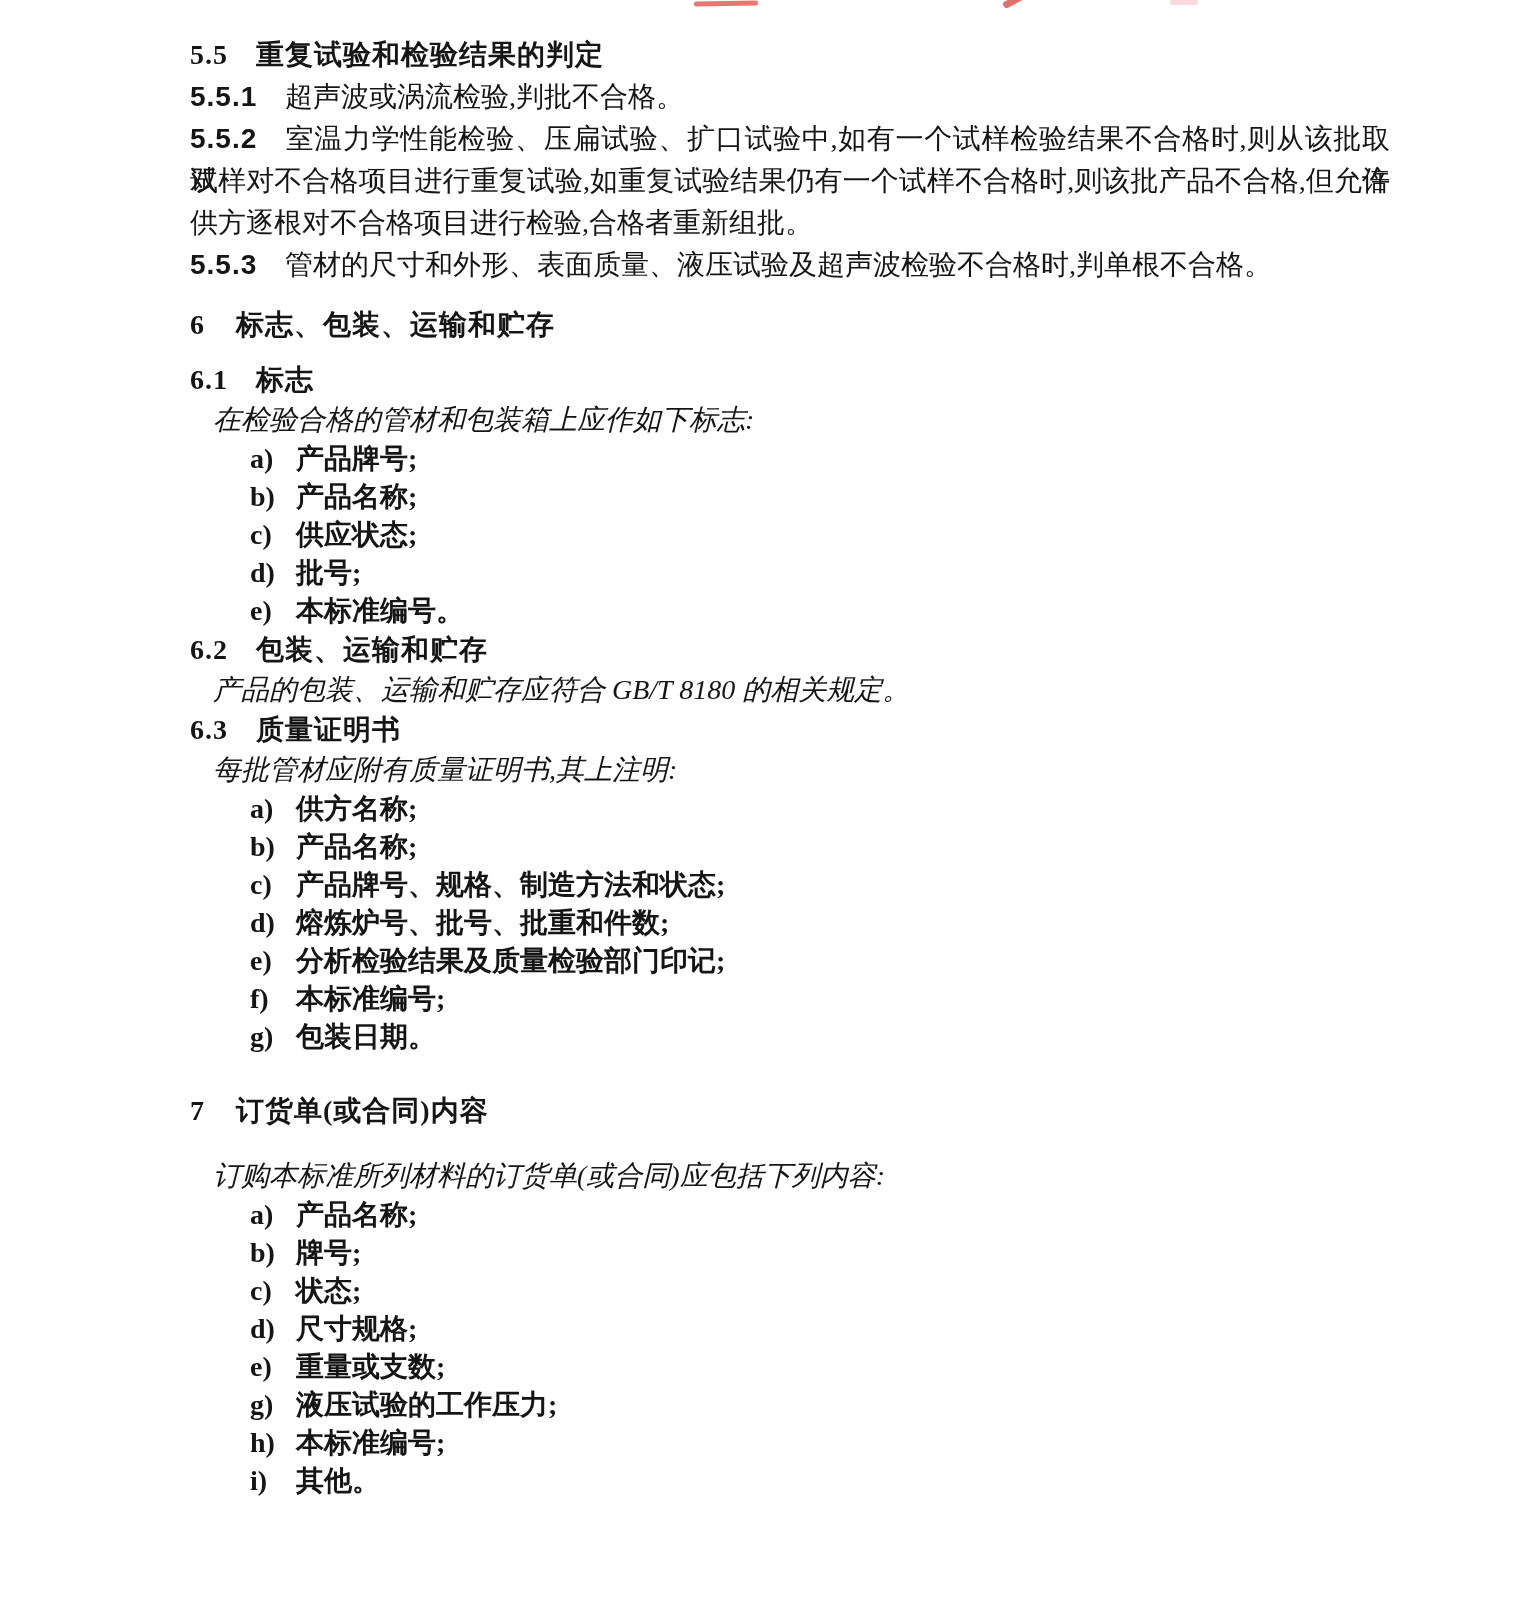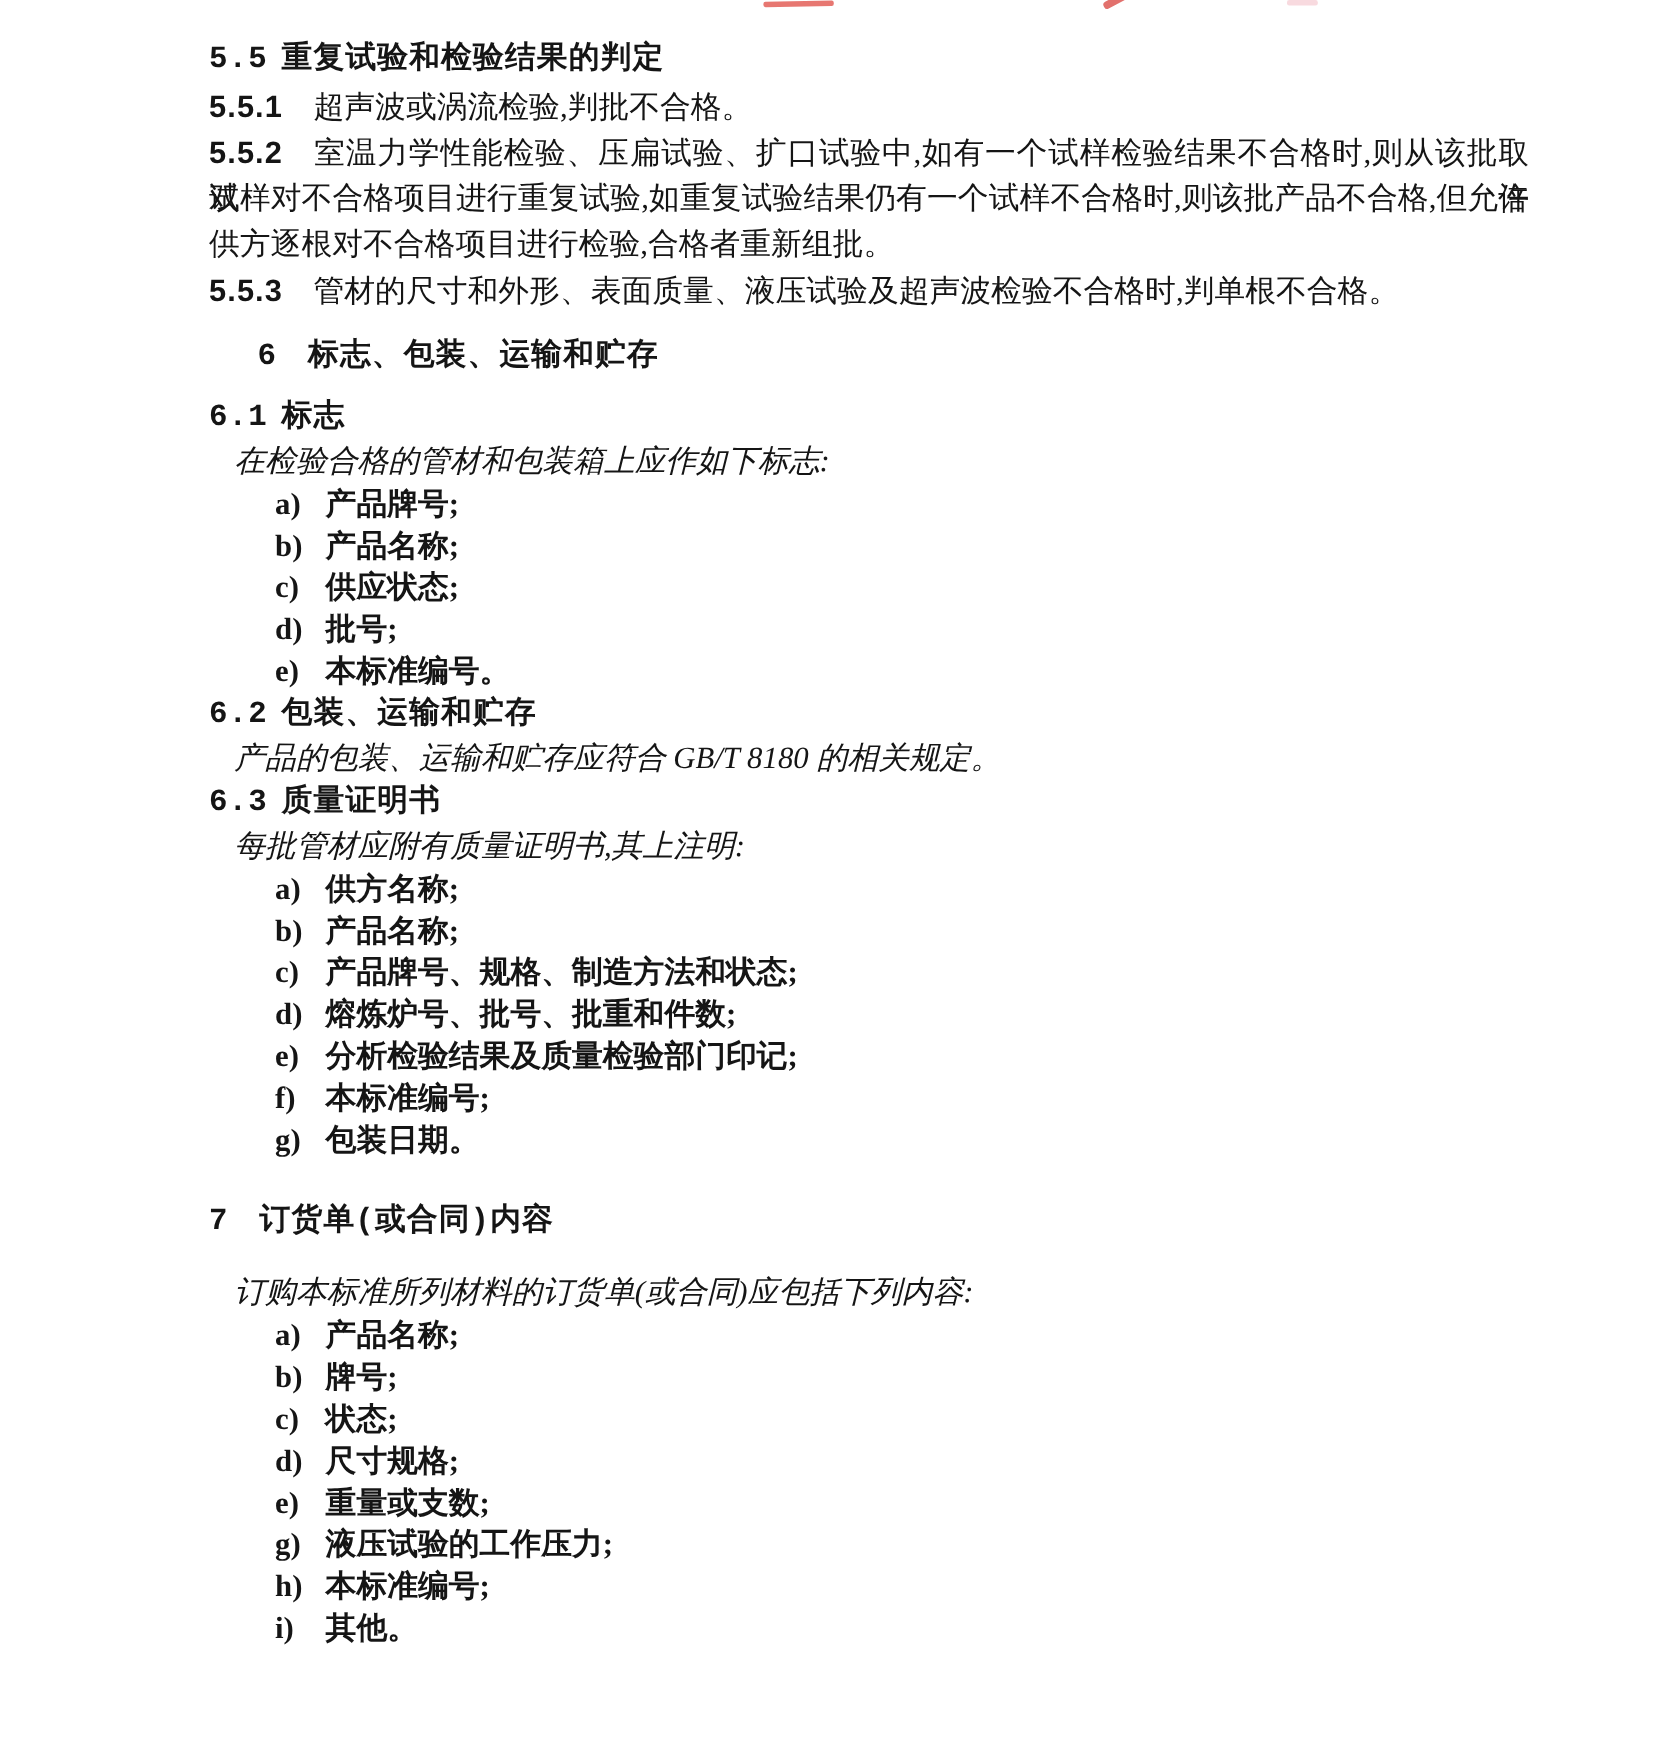--- a/index.html
+++ b/index.html
@@ -14,26 +14,26 @@
     font-size: 28px;
   }
   .content {
     padding: 34px 0 0 190px;
     width: 1240px;
   }
   .row { white-space: nowrap; }
   .h42 { height: 42px; line-height: 42px; }
   .h40 { height: 40px; line-height: 40px; }
   .h38 { height: 38px; line-height: 38px; }
-  .gap18 { margin-top: 18px; margin-left: 44px; }
+  .gap18 { margin-top: 18px; }
   .gap14 { margin-top: 14px; }
   .gap34 { margin-top: 34px; }
   .gap24 { margin-top: 24px; }
   .head {
-    font-family: Liberation Mono, monospace;
+    font-family: Liberation Serif, serif;
     font-weight: 700;
     letter-spacing: 1px;
   }
   .num { display: inline-block; }
   .n1 { width: 46px; }   
   .n2 { width: 66px; }   
   .n3 { width: 95px; }   
   .pnum {
     font-family: Liberation Sans, sans-serif;
     font-weight: 600;

